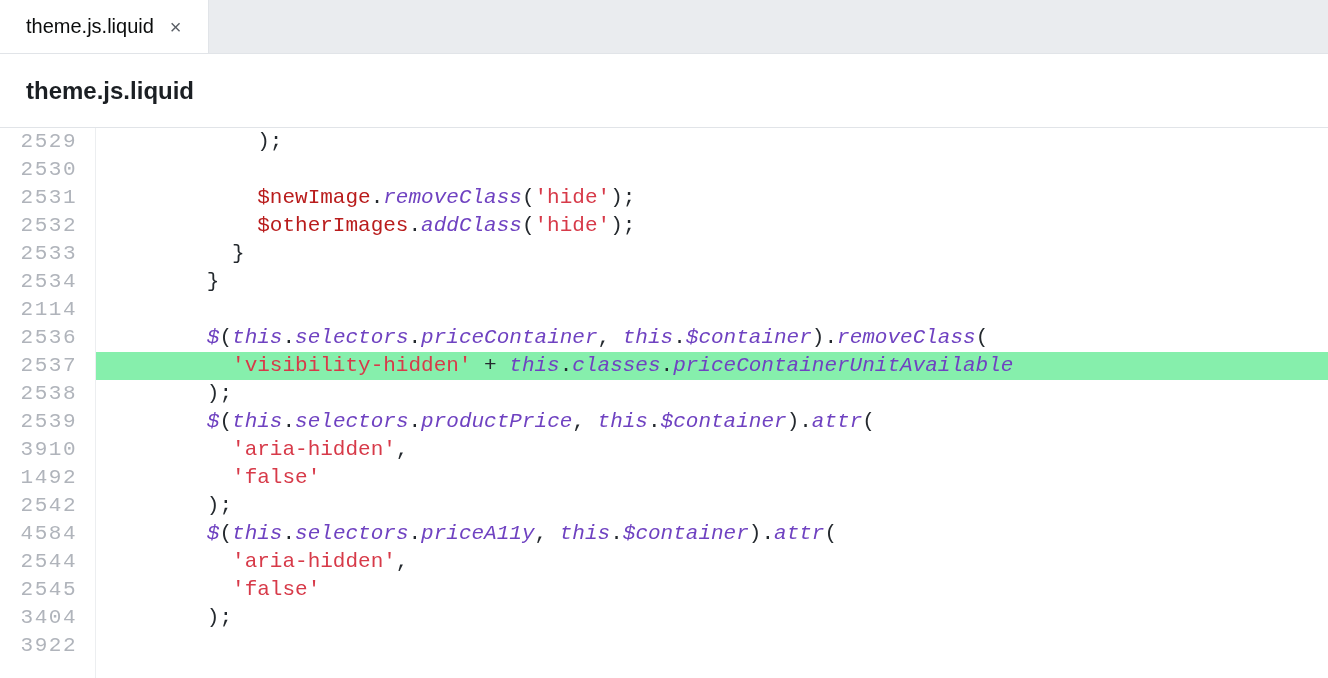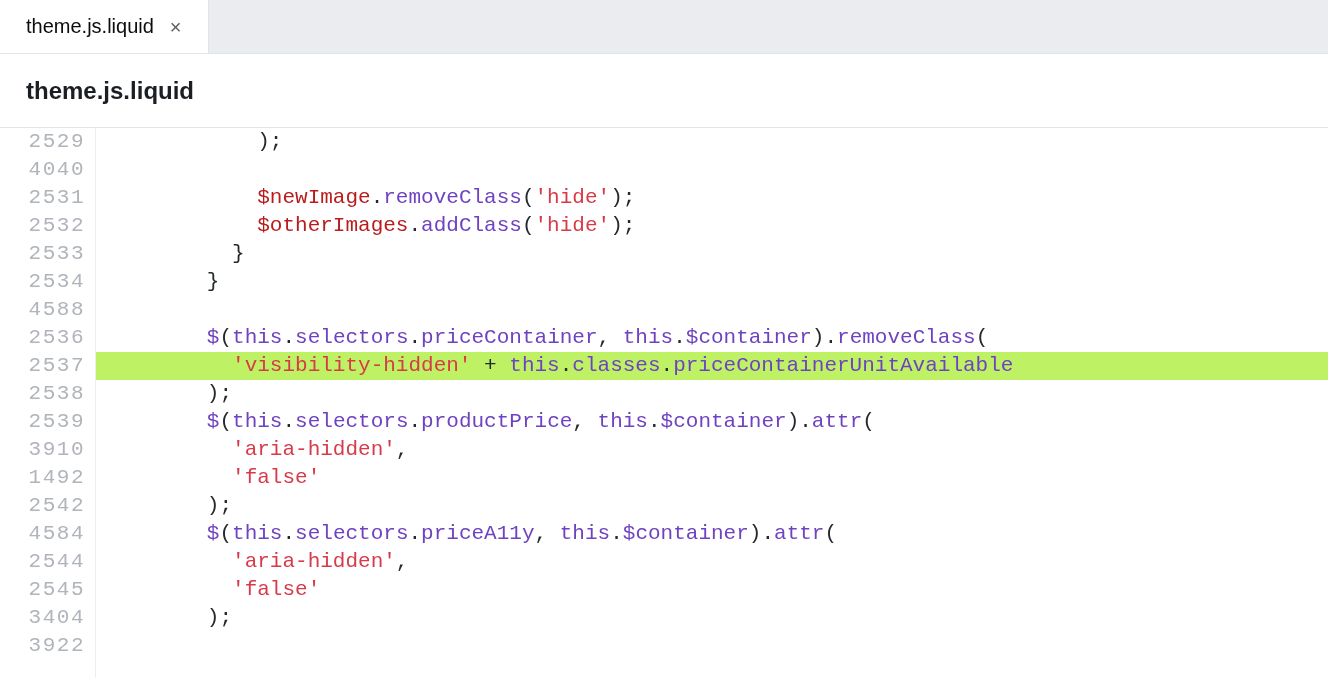--- a/index.html
+++ b/index.html
@@ -54,68 +54,68 @@
     font-family: "SFMono-Regular", Consolas, "Liberation Mono", Menlo, monospace;
     font-size: 21px;
     line-height: 28px;
     height: calc(678px - 54px - 74px);
     overflow: hidden;
   }
   .gutter {
     width: 96px;
     text-align: right;
     color: #b0b4bb;
-    padding-right: 10px;
+    padding-right: 18px;
     user-select: none;
     border-right: 1px solid #eceef0;
     letter-spacing: 1.5px;
   }
   .gutter div { height: 28px; }
 
   .code {
     flex: 1;
     position: relative;
     white-space: pre;
     color: #24292e;
   }
   .code .row {
     height: 28px;
     padding-left: 10px;
   }
-  .code .row.hl { background: #bef264; }
+  .code .row.hl { background: #86efac; }
 
   
   .p   { color: #24292e; }            
-  .kw  { color: #6f42c1; }            
+  .kw  { color: #6f42c1; font-style: italic; }            
   .vr  { color: #b91c1c; }            
   .str { color: #d73a49; }
 </style>
 </head>
 <body>
 
 <div class="tab-bar">
   <div class="tab">
     <span>theme.js.liquid</span>
     <span class="close">×</span>
   </div>
 </div>
 
 <div class="file-title-row">
   <span>theme.js.liquid</span>
 </div>
 
 <div class="code-area">
   <div class="gutter" id="gutter">
       <div>2529</div>
-      <div>4040</div>
+      <div>2530</div>
       <div>2531</div>
       <div>2532</div>
       <div>2533</div>
       <div>2534</div>
-      <div>4588</div>
+      <div>2114</div>
       <div>2536</div>
       <div>2537</div>
       <div>2538</div>
       <div>2539</div>
       <div>3910</div>
       <div>1492</div>
       <div>2542</div>
       <div>4584</div>
       <div>2544</div>
       <div>2545</div>

